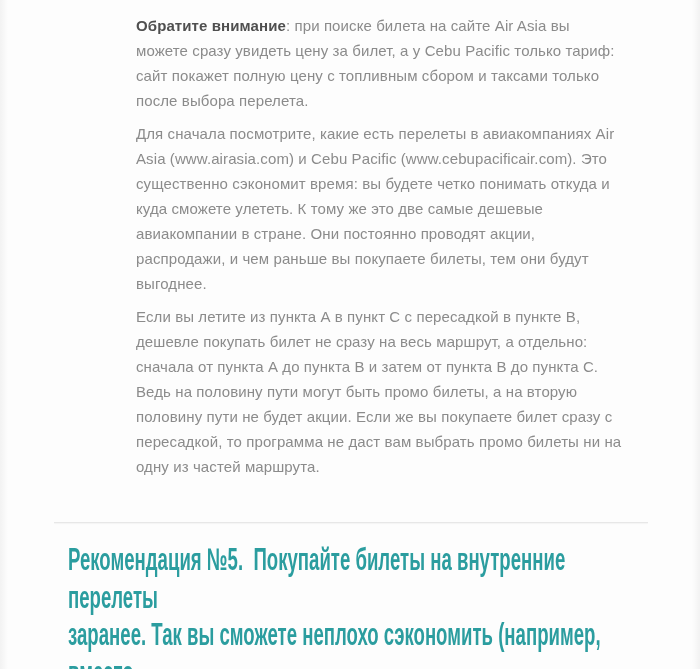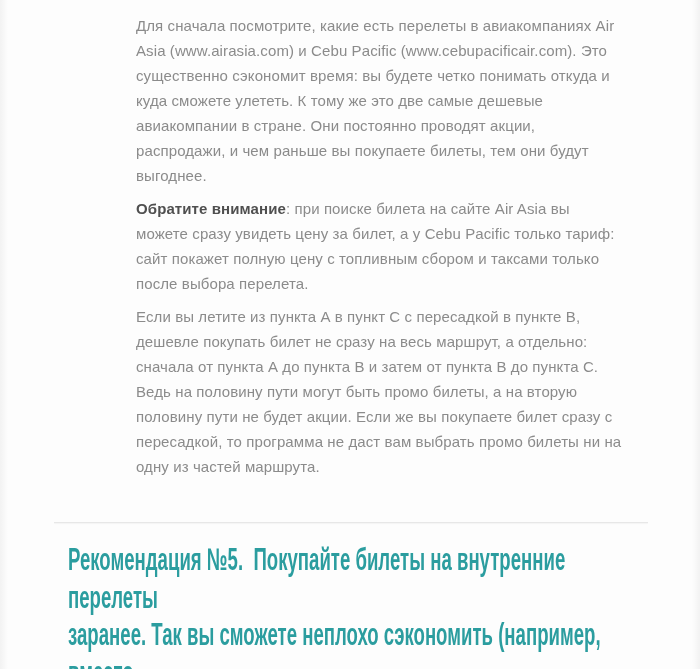--- a/index.html
+++ b/index.html
@@ -71,22 +71,22 @@
     white-space: pre-wrap;
   }
 </style>
 </head>
 <body style="background: rgb(253, 253, 253);">
 
 <div class="page-edge left"></div>
 <div class="page-edge right"></div>
 
 <div class="article" style="color: rgb(139, 139, 139);">
+  <p><strong style="color: rgb(79, 79, 79);">Обратите внимание</strong><span>: при поиске билета на сайте Air Asia вы можете сразу увидеть цену за билет, а у Cebu Pacific только тариф: сайт покажет полную цену с топливным сбором и таксами только после выбора перелета.</span></p>
   <p>Для сначала посмотрите, какие есть перелеты в авиакомпаниях Air Asia (www.airasia.com) и Cebu Pacific (www.cebupacificair.com). Это существенно сэкономит время: вы будете четко понимать откуда и куда сможете улететь. К тому же это две самые дешевые авиакомпании в стране. Они постоянно проводят акции, распродажи, и чем раньше вы покупаете билеты, тем они будут выгоднее.</p>
-  <p><strong style="color: rgb(79, 79, 79);">Обратите внимание</strong><span>: при поиске билета на сайте Air Asia вы можете сразу увидеть цену за билет, а у Cebu Pacific только тариф: сайт покажет полную цену с топливным сбором и таксами только после выбора перелета.</span></p>
   <p>Если вы летите из пункта А в пункт С с пересадкой в пункте В, дешевле покупать билет не сразу на весь маршрут, а отдельно: сначала от пункта А до пункта В и затем от пункта В до пункта С. Ведь на половину пути могут быть промо билеты, а на вторую половину пути не будет акции. Если же вы покупаете билет сразу с пересадкой, то программа не даст вам выбрать промо билеты ни на одну из частей маршрута.</p>
 </div>
 
 <div class="divider" style="background: rgb(231, 231, 231);"></div>
 
 <div class="recommendation" style="color: rgb(43, 157, 159);">
   <div class="line">Рекомендация №5.  Покупайте билеты на внутренние перелеты</div>
   <div class="line">заранее. Так вы сможете неплохо сэкономить (например, вместо</div>
 
 </div>

